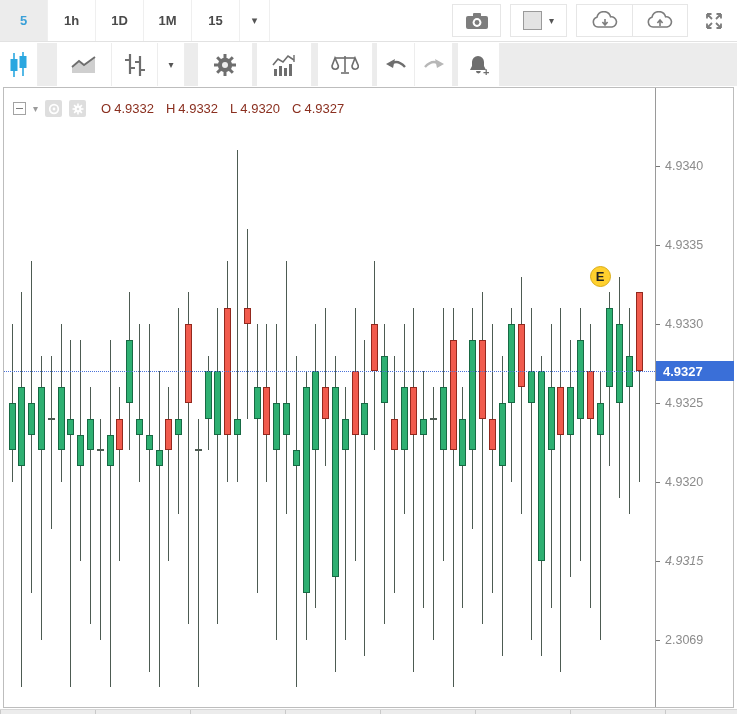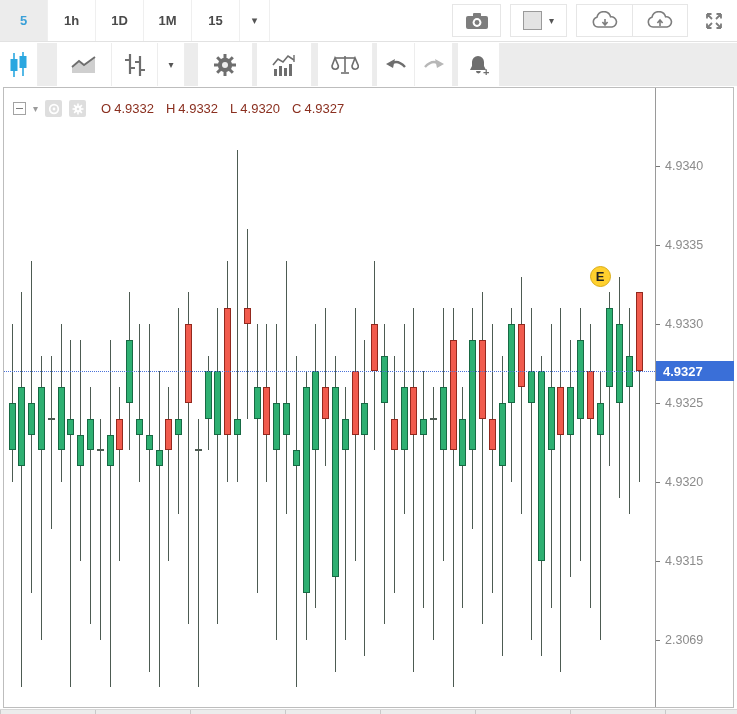--- a/index.html
+++ b/index.html
@@ -456,21 +456,21 @@
           <span class="tick-text">4.9330</span>
         </div>
         <div class="axis-tick" style="top: 315px; text-align: center;">
           <span class="tick-dash"></span>
           <span class="tick-text">4.9325</span>
         </div>
         <div class="axis-tick" style="top: 394px;">
           <span class="tick-dash"></span>
           <span class="tick-text">4.9320</span>
         </div>
-        <div class="axis-tick" style="top: 473px;">
+        <div class="axis-tick" style="top: 473px; font-style: italic;">
           <span class="tick-dash"></span>
           <span class="tick-text">4.9315</span>
         </div>
         <div class="axis-tick" style="top: 552px;">
           <span class="tick-dash"></span>
           <span class="tick-text">2.3069</span>
         </div>
         <div class="price-label" style="top: 283.4px; background: rgb(58, 111, 216);">4.9327</div>
       </div>
   </div>

